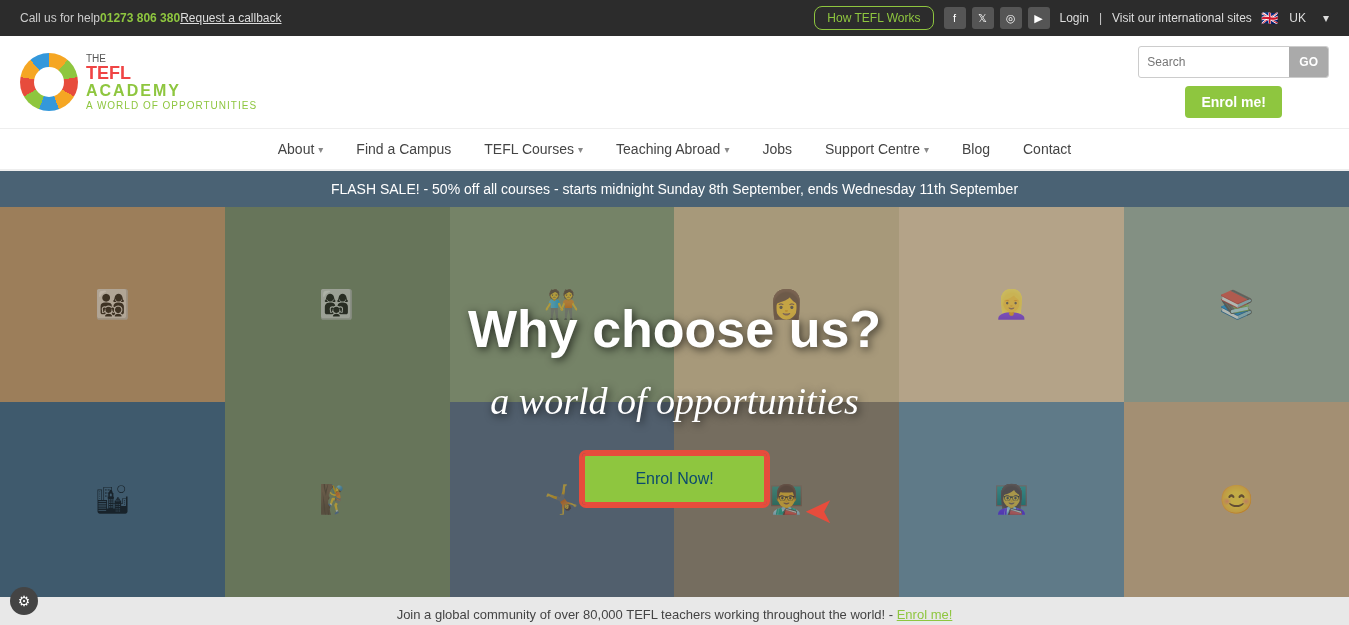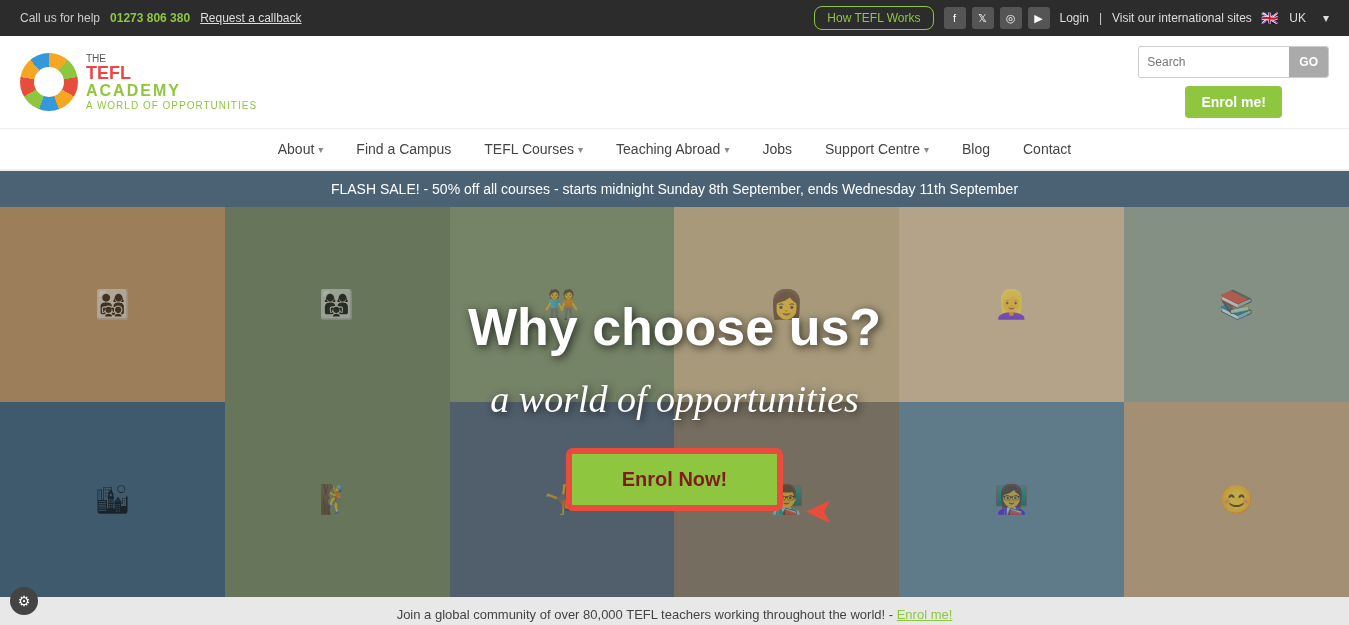--- a/index.html
+++ b/index.html
@@ -8,21 +8,21 @@
     
     .top-bar {
       background: #2c2c2c;
       color: #ccc;
       padding: 6px 20px;
       display: flex;
       align-items: center;
       justify-content: space-between;
       font-size: 12px;
     }
-    .top-bar-left { display: flex; align-items: flex-start; gap: 10px; }
+    .top-bar-left { display: flex; align-items: flex-start; }
     .top-bar-left .phone { color: #8ec63f; font-weight: bold; }
     .top-bar-left .callback { color: #ddd; cursor: pointer; text-decoration: underline; }
     .top-bar-right { display: flex; align-items: center; gap: 10px; }
     .how-tefl-btn {
       border: 1px solid #8ec63f;
       color: #8ec63f;
       background: transparent;
       padding: 4px 12px;
       border-radius: 8px;
       cursor: pointer;
@@ -169,25 +169,25 @@
       color: white;
       font-size: 38px;
       font-style: italic;
       text-shadow: 2px 2px 8px rgba(0,0,0,0.7);
       text-align: center;
       margin-bottom: 30px;
       font-family: Georgia, serif;
     }
     .enrol-now-btn {
       background: #8ec63f;
-      color: #7f1d1d;
+      color: #0c4a6e;
       border: 3px solid #e74c3c;
       padding: 14px 50px;
-      font-size: 20px;
-      font-weight: bold;
+      font-size: 16px;
+      font-weight: normal;
       border-radius: 4px;
       cursor: pointer;
       outline: 3px solid #e74c3c;
     }
     .arrow-indicator {
       position: absolute;
       right: calc(50% - 120px);
       bottom: 90px;
       font-size: 30px;
       color: #e74c3c;

